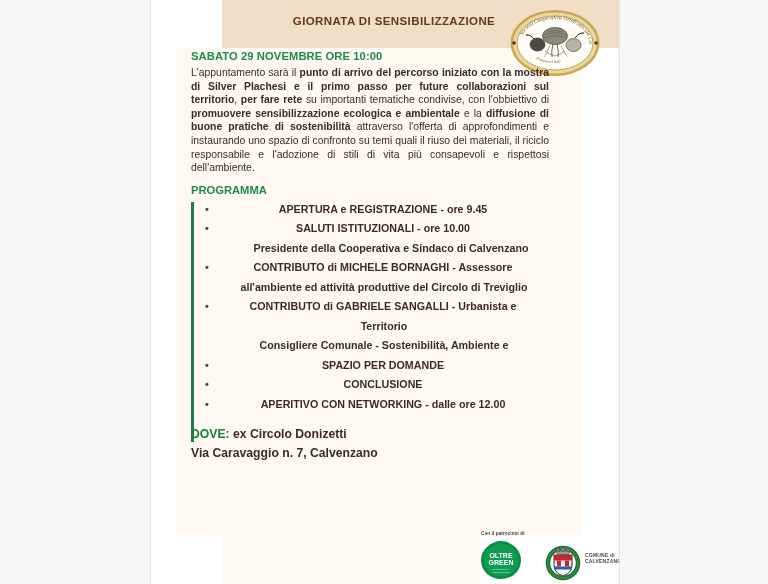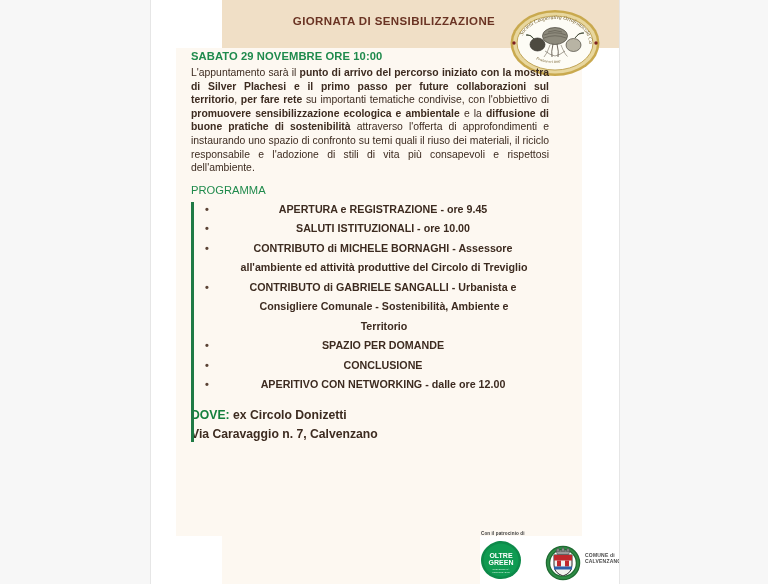--- a/index.html
+++ b/index.html
@@ -94,21 +94,21 @@
     margin: 0 0 7px 0;
     font-size: 10.4px;
     line-height: 13.6px;
     text-align: justify;
     color: #3d2b20;
   }
   p.body b { font-weight: bold; }
 
   .programma {
     color: #1f8a4c;
-    font-weight: normal;
+    font-weight: bold;
     font-size: 11.2px;
     margin: 9px 0 4px 0;
   }
 
   
   .prog-wrap {
     position: relative;
     padding-left: 12px;
     margin: 0;
   }
@@ -245,22 +245,23 @@
 
       <p class="body">L'appuntamento sarà il <b>punto di arrivo del percorso iniziato con la mostra di Silver Plachesi e il primo passo per future collaborazioni sul territorio</b>, <b>per fare rete</b> su importanti tematiche condivise, con l'obbiettivo di <b>promuovere sensibilizzazione ecologica e ambientale</b> e la <b>diffusione di buone pratiche di sostenibilità</b> attraverso l'offerta di approfondimenti e instaurando uno spazio di confronto su temi quali il riuso dei materiali, il riciclo responsabile e l'adozione di stili di vita più consapevoli e rispettosi dell'ambiente.</p>
 
       <div class="programma">PROGRAMMA</div>
 
       <div class="prog-wrap">
         <div class="green-rule"></div>
         <ul class="prog" id="prog-list">
             <li>APERTURA e REGISTRAZIONE - ore 9.45</li>
             <li>SALUTI ISTITUZIONALI - ore 10.00</li>
+            <li class="sub">Presidente della Cooperativa e Sindaco di Calvenzano</li>
             <li>CONTRIBUTO di MICHELE BORNAGHI - Assessore<span class="cont">all'ambiente ed attività produttive del Circolo di Treviglio</span></li>
-            <li>CONTRIBUTO di GABRIELE SANGALLI - Urbanista e<span class="cont">Consigliere Comunale - Sostenibilità, Ambiente e</span><span class="cont">Territorio</span></li>
+            <li>CONTRIBUTO di GABRIELE SANGALLI - Urbanista e<span class="cont">Territorio</span><span class="cont">Consigliere Comunale - Sostenibilità, Ambiente e</span></li>
             <li>SPAZIO PER DOMANDE</li>
             <li>CONCLUSIONE</li>
             <li>APERITIVO CON NETWORKING - dalle ore 12.00</li>
           </ul>
       </div>
 
       <div class="dove">
         <div>
           <span class="lbl">DOVE:</span><span> ex Circolo Donizetti</span>
         </div>

